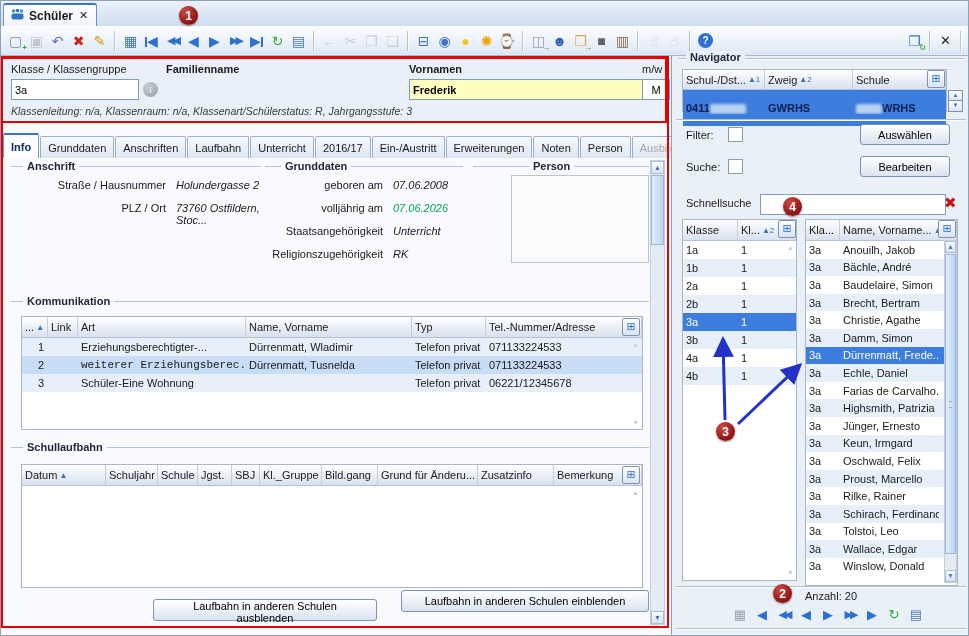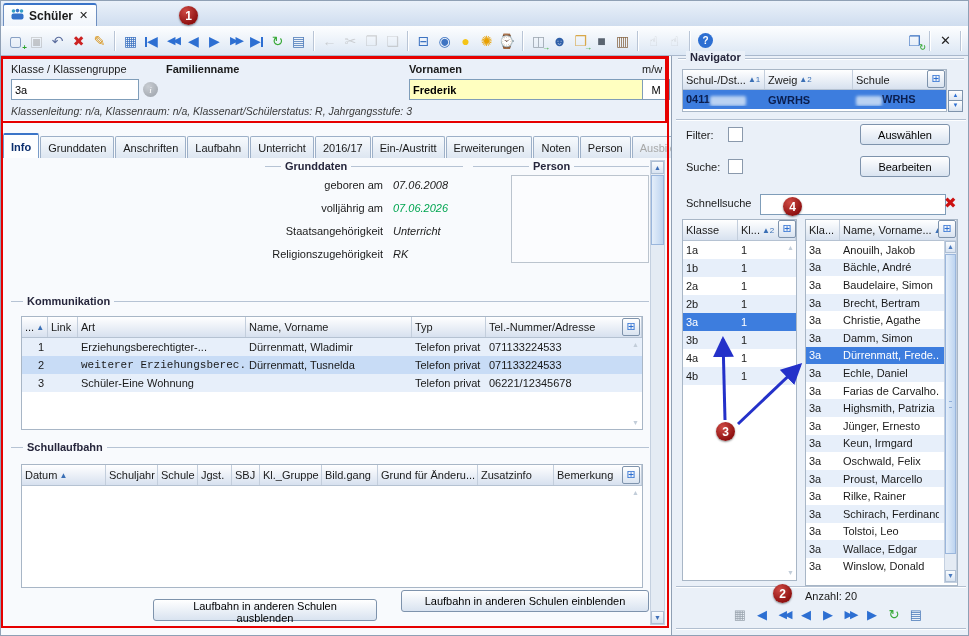--- a/index.html
+++ b/index.html
@@ -249,20 +249,27 @@
         <div class="tab">Erweiterungen</div>
         <div class="tab">Noten</div>
         <div class="tab">Person</div>
         <div class="tab disabled">Ausbildu...</div>
         <div class="tabscroll">◀</div>
         <div class="tabscroll">▶</div>
       </div>
 
     <div class="abs" id="content" style="top:102px">
 
+      <div class="group" style="left:8px;top:8px;width:250px;height:128px">
+        <span class="legend">Anschrift</span>
+        <span class="rowlab" style="left:0;top:12px;width:155px">Straße / Hausnummer</span>
+        <span class="rowval" style="left:165px;top:12px">Holundergasse 2</span>
+        <span class="rowlab" style="left:0;top:35px;width:155px">PLZ / Ort</span>
+        <span class="rowval" style="left:165px;top:35px">73760 Ostfildern, Stoc...</span>
+      </div>
 
       <div class="group" style="left:262px;top:8px;width:198px;height:128px">
         <span class="legend" style="left:16px">Grunddaten</span>
         <div id="gd-rows">
             <span class="rowlab" style="left: 0px; top: 12px; width: 118px;">geboren am</span>
             <span class="rowval" style="left: 128px; top: 12px; color: rgb(26, 26, 26);">07.06.2008</span>
             <span class="rowlab" style="left: 0px; top: 35px; width: 118px;">volljährig am</span>
             <span class="rowval" style="left: 128px; top: 35px; color: rgb(0, 165, 80);">07.06.2026</span>
             <span class="rowlab" style="left: 0px; top: 58px; width: 118px;">Staatsangehörigkeit</span>
             <span class="rowval" style="left: 128px; top: 58px; color: rgb(26, 26, 26);">Unterricht</span>
@@ -395,21 +402,21 @@
             <span class="sort">▲1</span>
           </span>
           <span class="th" style="width: 88px;">
             <span>Zweig</span>
             <span class="sort">▲2</span>
           </span>
           <span class="th" style="width: auto; flex: 1 1 0%;">
             <span>Schule</span>
           </span>
         </div>
-      <div class="trow selBlue" style="height:19px">
+      <div class="trow selBlue" style="height:36px">
         <span class="td" style="width:82px;color:#0B1E4E;font-weight:bold"><span>0411</span><span class="redact" style="width:36px"></span></span>
         <span class="td" style="width:88px;color:#0B1E4E;font-weight:bold">GWRHS</span>
         <span class="td" style="width:88px;color:#0B1E4E;font-weight:bold"><span class="redact" style="width:26px"></span><span>WRHS</span></span>
       </div>
     </div>
     <div class="cfgbtn" style="left:255px;top:14px">⊞</div>
     <div class="spinbtn" style="left:276px;top:34px">▲</div>
     <div class="spinbtn" style="left:276px;top:44px">▼</div>
 
     <div class="hline" style="left:4px;top:63px;width:290px"></div>

